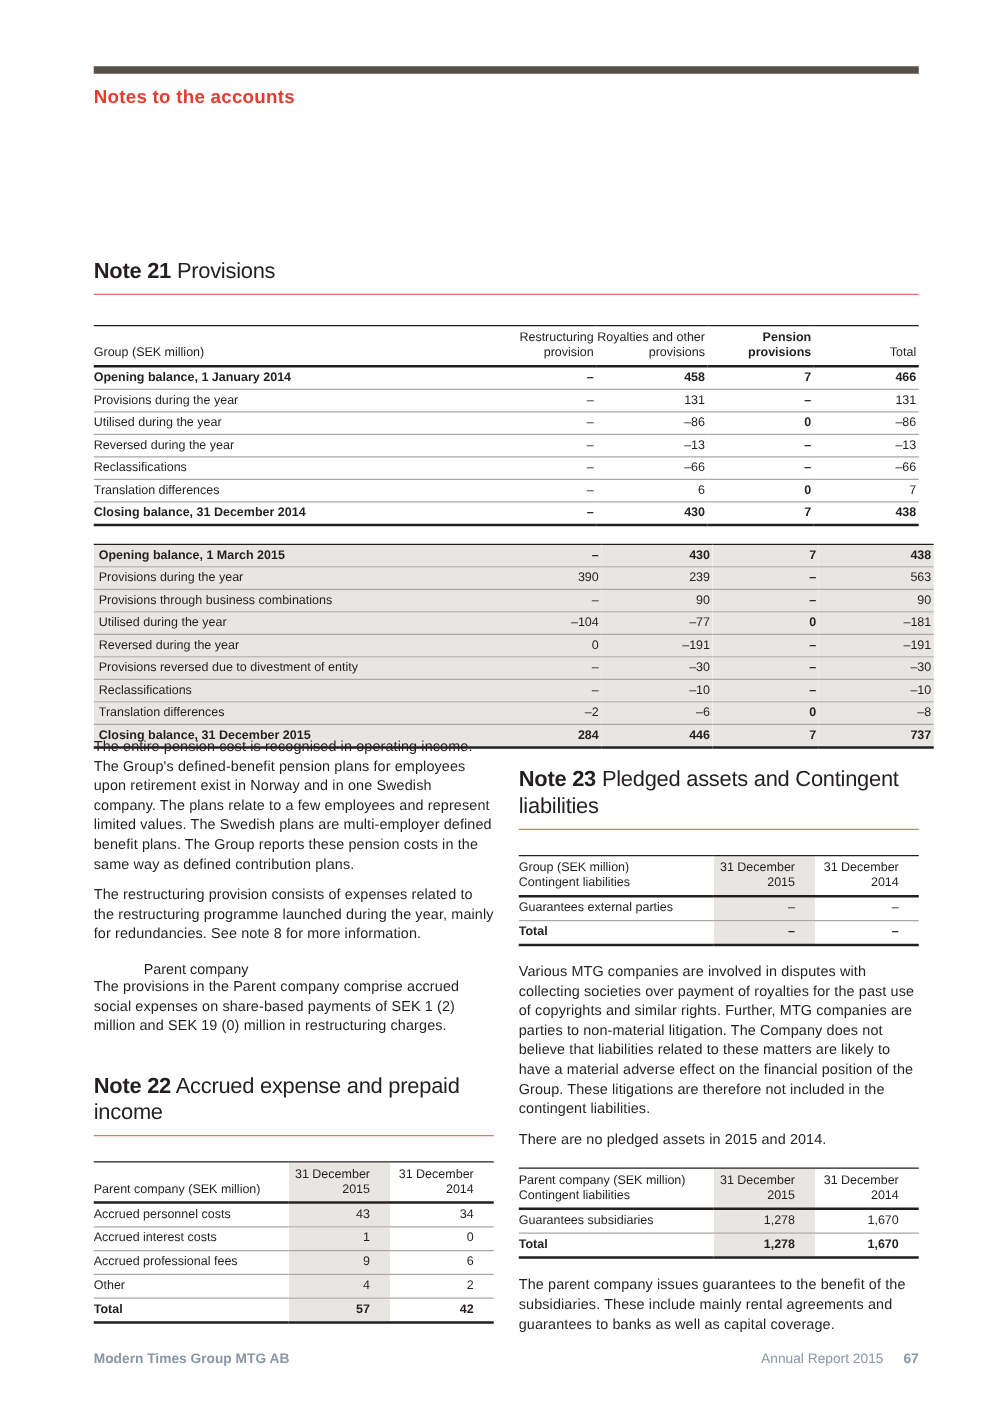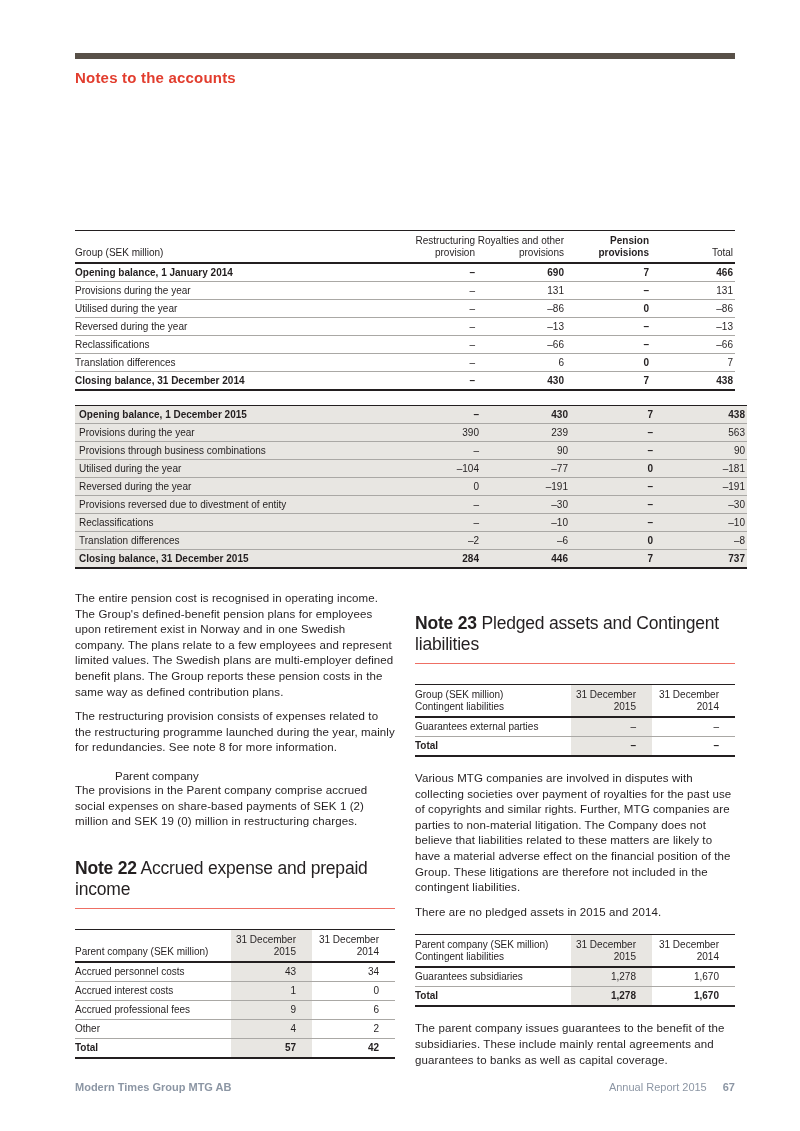--- a/index.html
+++ b/index.html
@@ -70,35 +70,36 @@
 </style>
 </head>
 <body>
 
 <div class="page">
 
   <div class="topbar"></div>
   <div class="notes-label">Notes to the accounts</div>
 
   <section class="note21">
+    <h1 class="note-title"><span class="nb">Note 21</span> <span>Provisions</span></h1>
     <table class="big">
         <thead>
           <tr>
             <th class="lab">Group (SEK million)</th>
             <th>Restructuring provision</th>
             <th>Royalties and other provisions</th>
             <th>Pension provisions</th>
             <th>Total</th>
           </tr>
         </thead>
         <tbody>
           <tr class="bold">
             <td class="lab">Opening balance, 1 January 2014</td>
             <td class="num">–</td>
-            <td class="num">690</td>
+            <td class="num">458</td>
             <td class="num">7</td>
             <td class="num">466</td>
           </tr>
           <tr>
             <td class="lab">Provisions during the year</td>
             <td class="num">–</td>
             <td class="num">131</td>
             <td class="num">–</td>
             <td class="num">131</td>
           </tr>
@@ -135,21 +136,21 @@
             <td class="num">–</td>
             <td class="num">430</td>
             <td class="num">7</td>
             <td class="num">438</td>
           </tr>
         </tbody>
       </table>
     <table class="big shaded">
         <tbody>
           <tr class="bold">
-            <td class="lab">Opening balance, 1 December 2015</td>
+            <td class="lab">Opening balance, 1 March 2015</td>
             <td class="num">–</td>
             <td class="num">430</td>
             <td class="num">7</td>
             <td class="num">438</td>
           </tr>
           <tr>
             <td class="lab">Provisions during the year</td>
             <td class="num">390</td>
             <td class="num">239</td>
             <td class="num">–</td>

